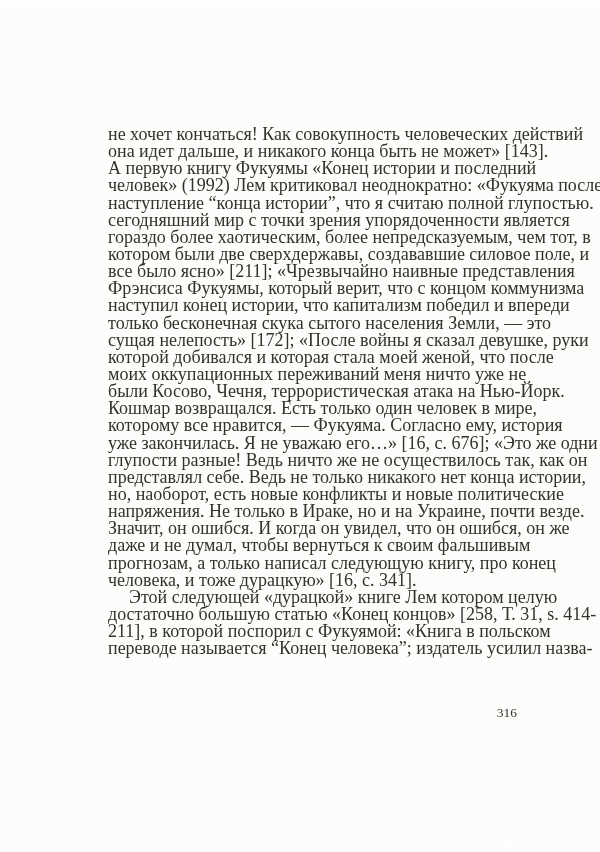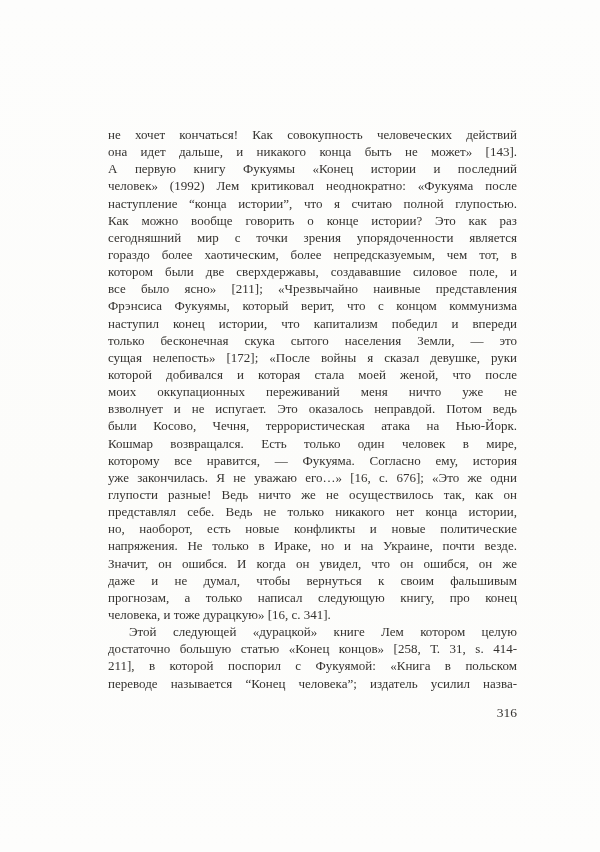--- a/index.html
+++ b/index.html
@@ -19,21 +19,21 @@
     width: 600px;
     height: 852px;
     background: linear-gradient(180deg, #fdfdfc 0%, #fcfcfa 60%, #fdfdfc 100%);
   }
   .text-block {
     position: absolute;
     left: 108px;
     top: 126px;
     width: 409px;
     font-family: "Liberation Serif", "DejaVu Serif", serif;
-    font-size: 13px;
+    font-size: 18px;
     line-height: 17.15px;
     color: #34322f;
     text-rendering: optimizeLegibility;
   }
   .line {
     text-align: justify;
     text-align-last: justify;
     text-justify: inter-word;
     height: 17.15px;
     white-space: nowrap;
@@ -61,32 +61,30 @@
 </head>
 <body>
 
 <div class="book-page">
   <div class="text-block">
     <div class="line">не хочет кончаться! Как совокупность человеческих действий</div>
     <div class="line">она идет дальше, и никакого конца быть не может» [143].</div>
     <div class="line">А первую книгу Фукуямы «Конец истории и последний</div>
     <div class="line">человек» (1992) Лем критиковал неоднократно: «Фукуяма после</div>
     <div class="line">наступление “конца истории”, что я считаю полной глупостью.</div>
-    <div class="line">Как можно вообще говорить о конце истории? Это как раз</div>
     <div class="line">сегодняшний мир с точки зрения упорядоченности является</div>
     <div class="line">гораздо более хаотическим, более непредсказуемым, чем тот, в</div>
     <div class="line">котором были две сверхдержавы, создававшие силовое поле, и</div>
     <div class="line">все было ясно» [211]; «Чрезвычайно наивные представления</div>
     <div class="line">Фрэнсиса Фукуямы, который верит, что с концом коммунизма</div>
     <div class="line">наступил конец истории, что капитализм победил и впереди</div>
     <div class="line">только бесконечная скука сытого населения Земли, — это</div>
     <div class="line">сущая нелепость» [172]; «После войны я сказал девушке, руки</div>
     <div class="line">которой добивался и которая стала моей женой, что после</div>
     <div class="line">моих оккупационных переживаний меня ничто уже не</div>
-    <div class="line">взволнует и не испугает. Это оказалось неправдой. Потом ведь</div>
     <div class="line">были Косово, Чечня, террористическая атака на Нью-Йорк.</div>
     <div class="line">Кошмар возвращался. Есть только один человек в мире,</div>
     <div class="line">которому все нравится, — Фукуяма. Согласно ему, история</div>
     <div class="line">уже закончилась. Я не уважаю его…» [16, с. 676]; «Это же одни</div>
     <div class="line">глупости разные! Ведь ничто же не осуществилось так, как он</div>
     <div class="line">представлял себе. Ведь не только никакого нет конца истории,</div>
     <div class="line">но, наоборот, есть новые конфликты и новые политические</div>
     <div class="line">напряжения. Не только в Ираке, но и на Украине, почти везде.</div>
     <div class="line">Значит, он ошибся. И когда он увидел, что он ошибся, он же</div>
     <div class="line">даже и не думал, чтобы вернуться к своим фальшивым</div>

